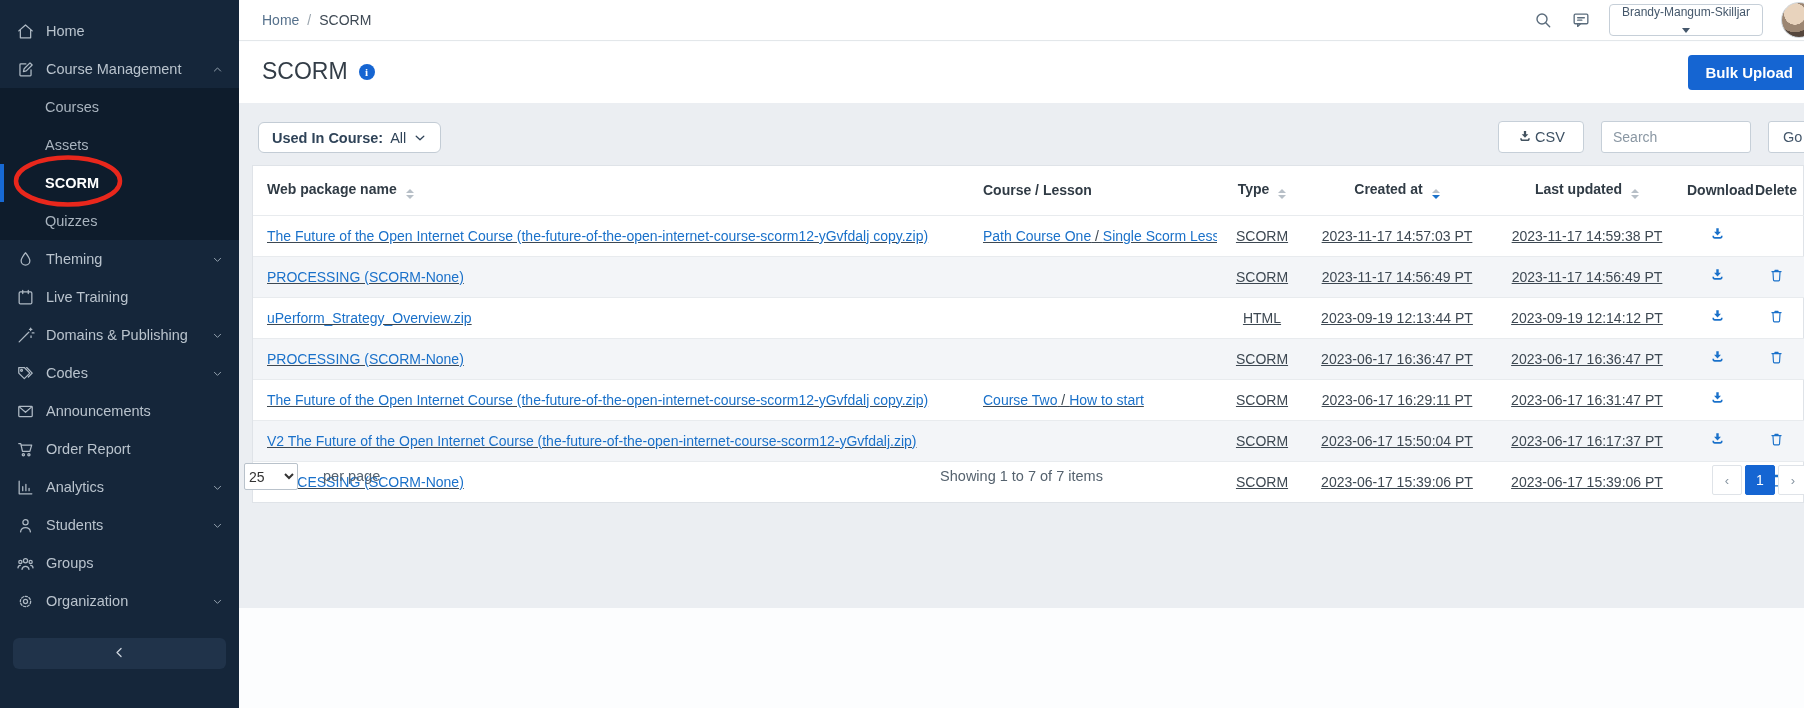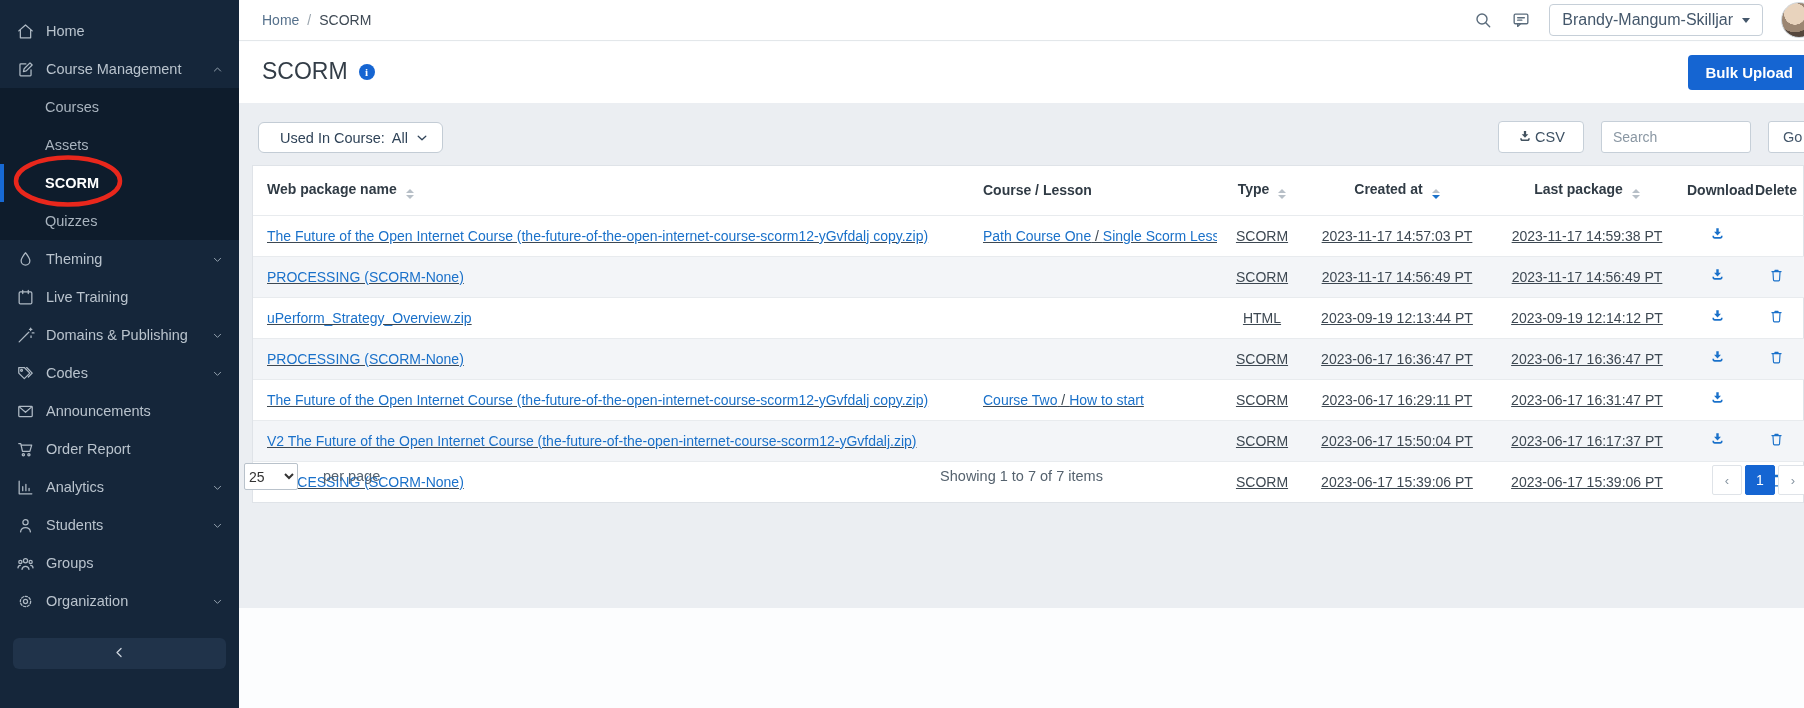--- a/index.html
+++ b/index.html
@@ -24,32 +24,32 @@
   
   .main{position:absolute;left:239px;top:0;width:1565px;height:708px;background:#fcfdfe;}
   .topbar{position:absolute;top:0;left:0;right:0;height:41px;background:#fff;border-bottom:1px solid #e3e7ea;display:flex;align-items:center;padding-left:23px;}
   .breadcrumb{font-size:14px;display:flex;gap:8px;align-items:center;}
   .breadcrumb a{color:#56718c;text-decoration:none;cursor:pointer;}
   .breadcrumb .sep{color:#9aa5ae;}
   .breadcrumb .cur{color:#3e4954;}
   .topbar-right{margin-left:auto;display:flex;align-items:center;gap:18px;}
   .icon-btn{background:none;border:none;padding:0;color:#5b6c7c;cursor:pointer;display:flex;}
   .icon-btn svg{width:20px;height:20px;}
-  .account-btn{height:32px;border:1px solid #c6cfd8;border-radius:4px;background:#fff;color:#44576b;font-size:16px;padding:0 12px;display:flex;gap:9px;align-items:center;cursor:pointer;}
+  .account-btn{height:32px;border:1px solid #c6cfd8;border-radius:4px;background:#fff;color:#44576b;font-size:12px;padding:0 12px;display:flex;gap:9px;align-items:center;cursor:pointer;flex-direction:column;}
   .account-btn .tri{width:0;height:0;border-left:4.5px solid transparent;border-right:4.5px solid transparent;border-top:5px solid #44576b;}
   .avatar{width:36px;height:36px;border-radius:50%;margin-right:-13px;flex:0 0 auto;cursor:pointer;border:1px solid #cfd6dc;background:radial-gradient(circle at 38% 32%,#e8d3bd 0 34%,#9c8672 35% 58%,#55463c 59% 100%);}
 
   .page-header{position:absolute;top:42px;left:0;right:0;height:61px;background:#fff;}
   .page-title{position:absolute;left:23px;top:16px;display:flex;align-items:center;gap:11px;font-size:23px;font-weight:500;color:#333d47;margin:0;}
   .info-badge{width:16px;height:16px;border-radius:50%;background:#1565d2;color:#fff;font-size:11px;font-weight:700;display:flex;align-items:center;justify-content:center;cursor:pointer;font-family:"Liberation Serif",serif;}
   .bulk-btn{position:absolute;right:-6px;top:13px;height:35px;background:#1565d2;color:#fff;border:none;border-radius:4px;font-size:15px;font-weight:600;padding:0 17px;cursor:pointer;}
 
   .content{position:absolute;top:103px;left:0;right:0;height:505px;background:#ebeef2;}
   .filter-btn{position:absolute;left:19px;top:19px;height:31px;background:#fff;border:1px solid #c3ccd5;border-radius:6px;font-size:14.5px;color:#2f4358;padding:0 13px;display:flex;align-items:center;gap:7px;cursor:pointer;}
-  .filter-btn b{font-weight:400;margin-left:8px;}
+  .filter-btn b{font-weight:700;}
   .filter-btn .chev{width:14px;height:14px;display:flex;}
   .filter-btn .chev svg{width:14px;height:14px;}
   .csv-btn{position:absolute;left:1259px;top:18px;width:86px;height:32px;background:#fff;border:1px solid #c6cfd8;border-radius:4px;display:flex;align-items:center;justify-content:center;gap:2px;font-size:14.5px;color:#3d5163;cursor:pointer;}
   .csv-btn .icon{width:16px;height:16px;display:flex;color:#42525f;}
   .csv-btn .icon svg{width:16px;height:16px;}
   .search-input{position:absolute;left:1362px;top:18px;width:150px;height:32px;border:1px solid #c6cfd8;border-radius:3px;padding:0 11px;font-size:14px;color:#333;font-family:"Liberation Sans",sans-serif;}
   .search-input::placeholder{color:#8a97a3;}
   .go-btn{position:absolute;left:1529px;top:18px;width:60px;height:32px;background:#fff;border:1px solid #c6cfd8;border-radius:3px;font-size:14.5px;color:#44576b;text-align:left;padding-left:14px;cursor:pointer;}
 
   
@@ -338,21 +338,21 @@
                   </span></th>
                 <th class="c-course"><span>Course / Lesson</span></th>
                 <th class="t-center"><span>Type</span><span class="sort">
                     <i class="up"></i>
                     <i class="dn"></i>
                   </span></th>
                 <th class="t-center"><span>Created at</span><span class="sort desc">
                     <i class="up"></i>
                     <i class="dn"></i>
                   </span></th>
-                <th class="t-center"><span>Last package</span><span class="sort">
+                <th class="t-center"><span>Last updated</span><span class="sort">
                     <i class="up"></i>
                     <i class="dn"></i>
                   </span></th>
                 <th class="t-center"><span>Download</span></th>
                 <th class="t-center"><span>Delete</span></th>
               </tr>
             </thead>
           <tbody id="table-body">
               <tr>
                 <td class="c-name"><a>The Future of the Open Internet Course (the-future-of-the-open-internet-course-scorm12-yGvfdalj copy.zip)</a></td>

